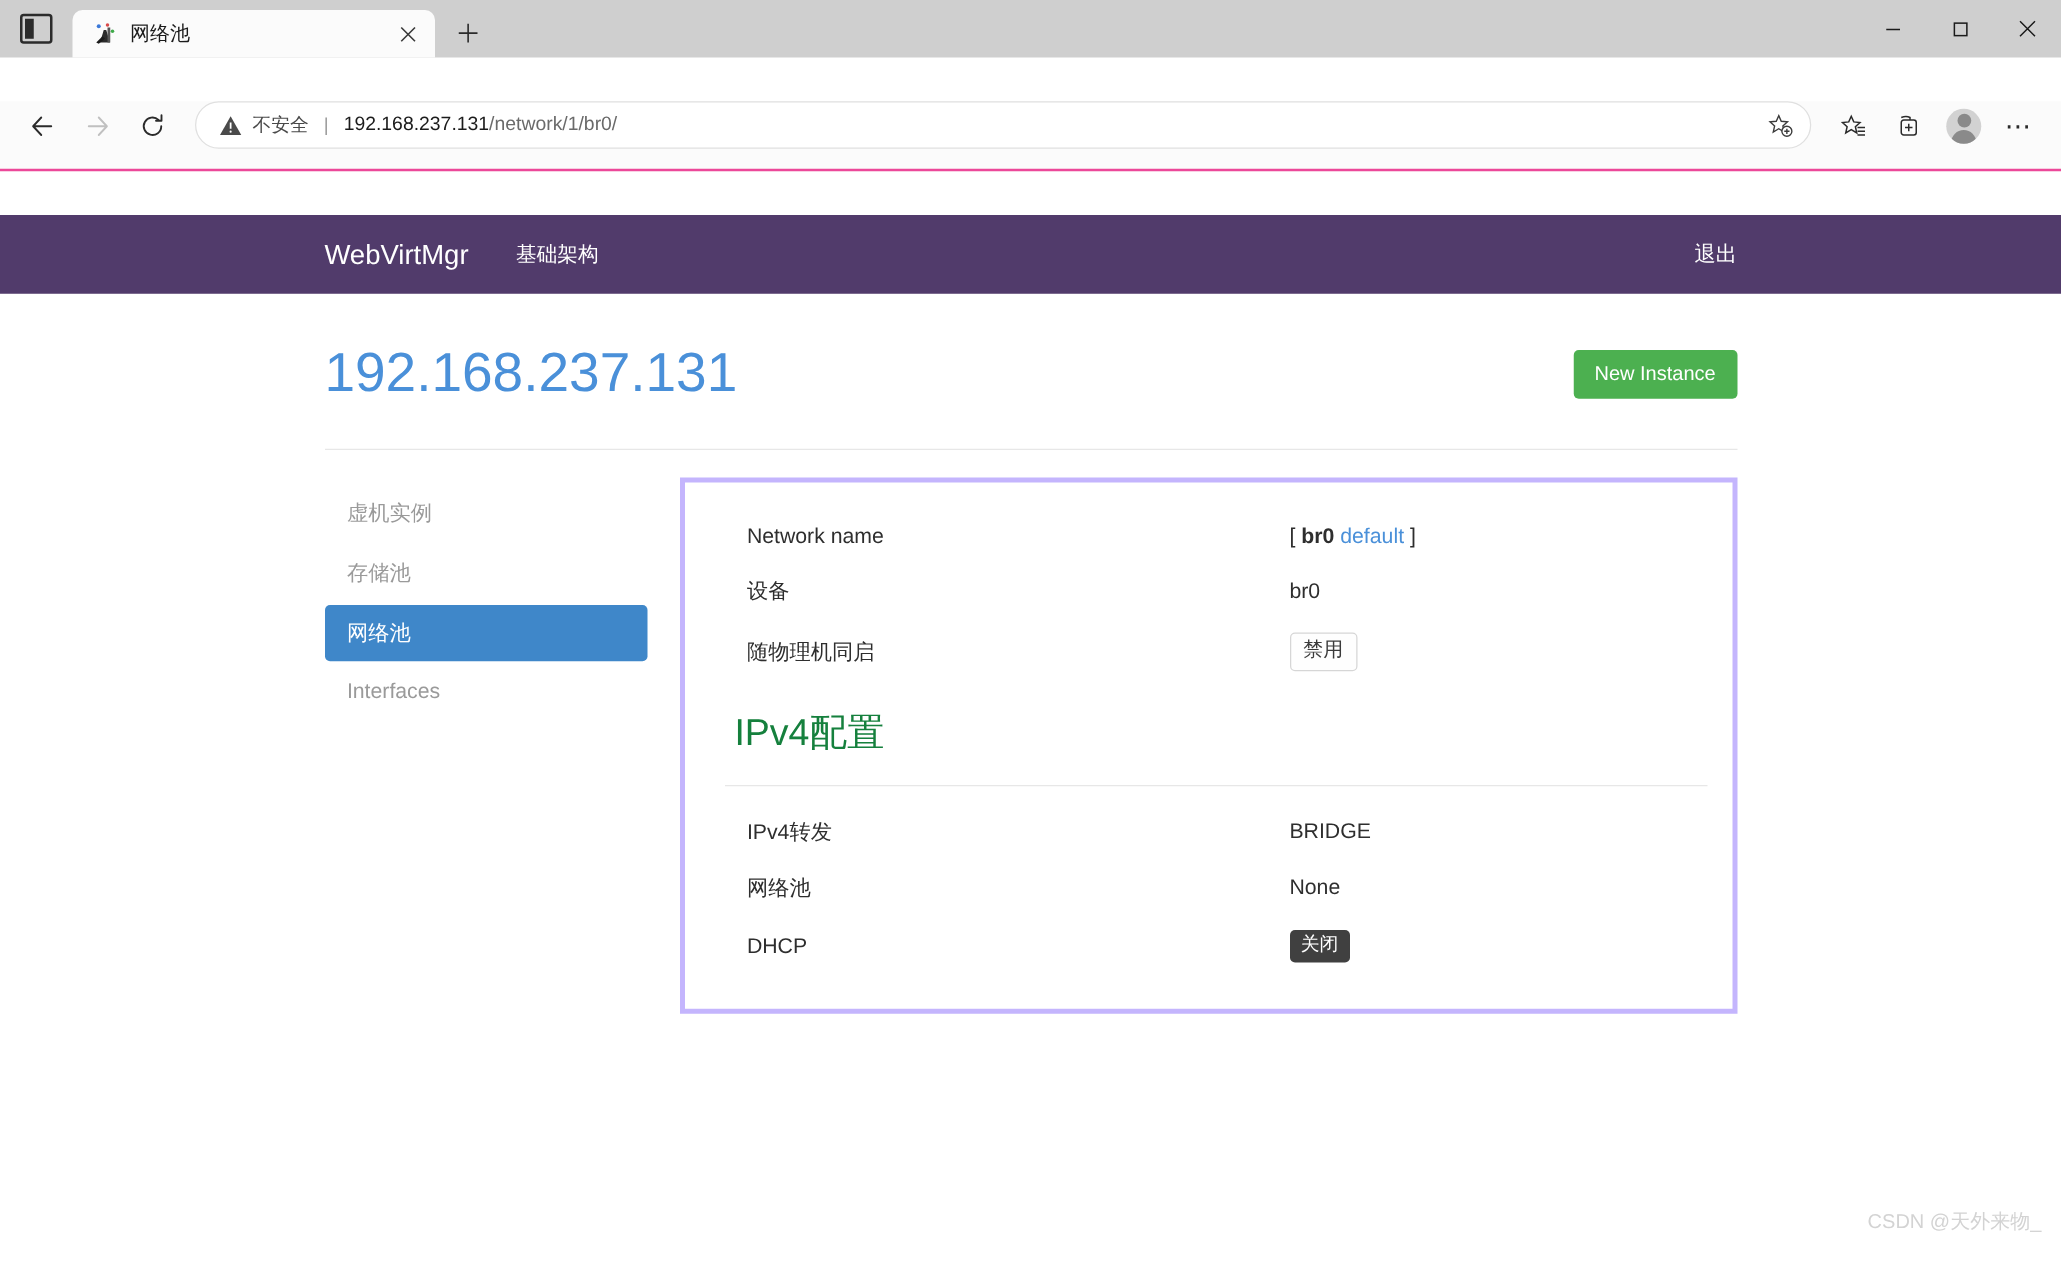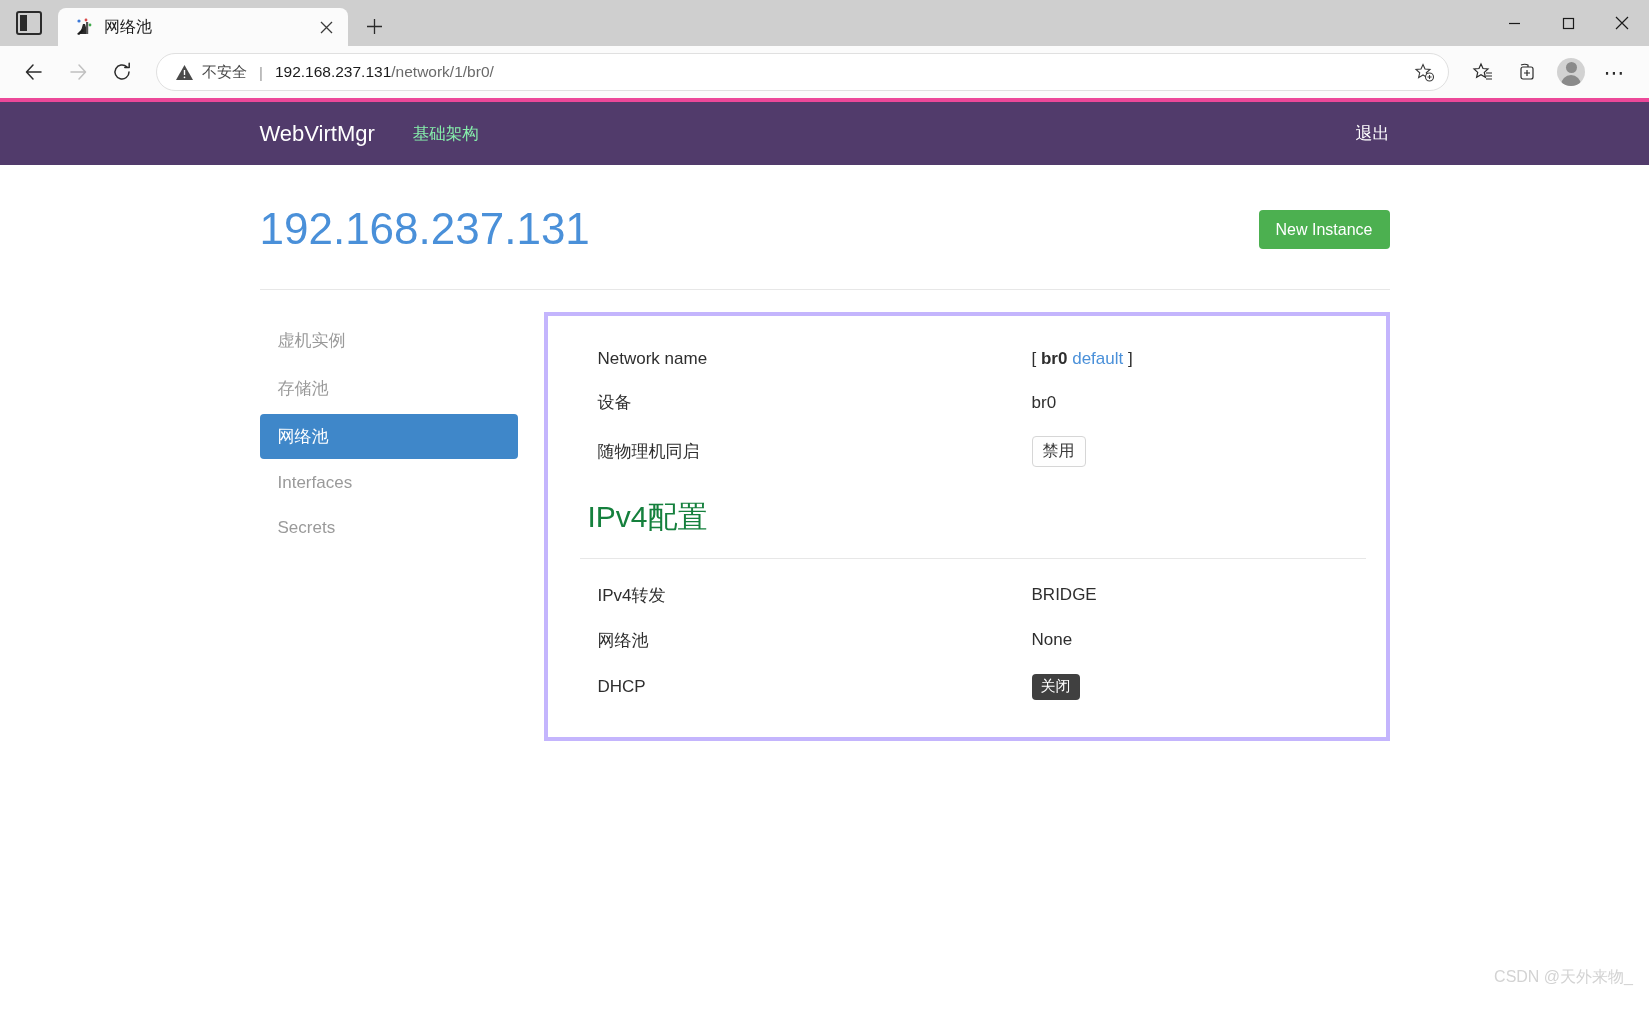--- a/index.html
+++ b/index.html
@@ -5,21 +5,21 @@
   * { box-sizing: border-box; }
   html, body {
     margin: 0; padding: 0;
     width: 1649px; height: 1030px;
     overflow: hidden;
     background: #ffffff;
     font-family: "Liberation Sans", "DejaVu Sans", sans-serif;
   }
 
   
-  .browser { width: 1649px; height: 996px; display: flex; flex-direction: column; }
+  .browser { width: 1649px; height: 996px; display: flex; flex-direction: column; gap: 35px; }
 
   .titlebar {
     height: 46px;
     background: #cfcfcf;
     display: flex;
     align-items: flex-end;
     position: relative;
     flex: 0 0 auto;
   }
   .tab-strip-left {
@@ -80,25 +80,25 @@
   .win-btn {
     width: 54px; height: 46px;
     display: flex; align-items: center; justify-content: center;
     color: #1b1b1b;
   }
 
   .toolbar {
     height: 56px;
     background: #fbfbfb;
     display: flex;
-    align-items: center;
+    align-items: flex-start;
     padding: 0 14px;
     gap: 4px;
     flex: 0 0 auto;
-    border-bottom: 4px solid #ec4899;
+    border-bottom: 2px solid #ec4899;
   }
   .nav-btn {
     width: 40px; height: 40px;
     display: flex; align-items: center; justify-content: center;
     border-radius: 5px;
     color: #2b2b2b;
     flex: 0 0 auto;
   }
   .nav-btn.disabled { color: #c0c0c0; }
   .omnibox {
@@ -168,21 +168,21 @@
     align-items: center;
     height: 100%;
   }
   .brand {
     color: #ffffff;
     font-size: 22px;
     margin-right: 38px;
     white-space: nowrap;
   }
   .nav-link {
-    color: #86efac;
+    color: #ffffff;
     font-size: 16.5px;
     white-space: nowrap;
   }
   .nav-right { margin-left: auto; }
   .nav-right .nav-link { color: #ffffff; font-size: 17px; }
 
   .container {
     width: 1130px;
     margin: 0 auto;
     padding-top: 40px;
@@ -439,21 +439,20 @@
       </div>
       <hr class="hr">
 
       <div class="body-row">
 
         <nav class="sidebar">
           <a class="side-item">虚机实例</a>
           <a class="side-item">存储池</a>
           <a class="side-item active">网络池</a>
           <a class="side-item">Interfaces</a>
-          <a class="side-item">Secrets</a>
         </nav>
 
         <div class="content">
           <div class="redbox">
 
             <table class="detail-table">
               <tbody>
                 <tr>
                   <td class="label">Network name</td>
                   <td class="value">

